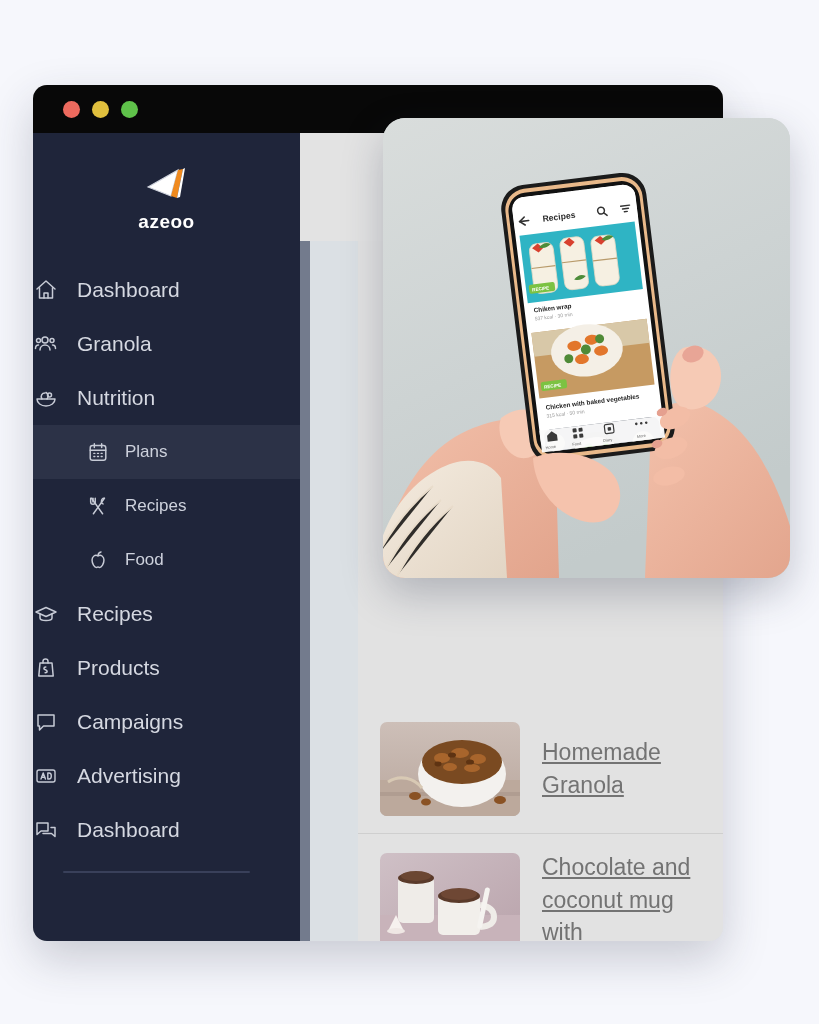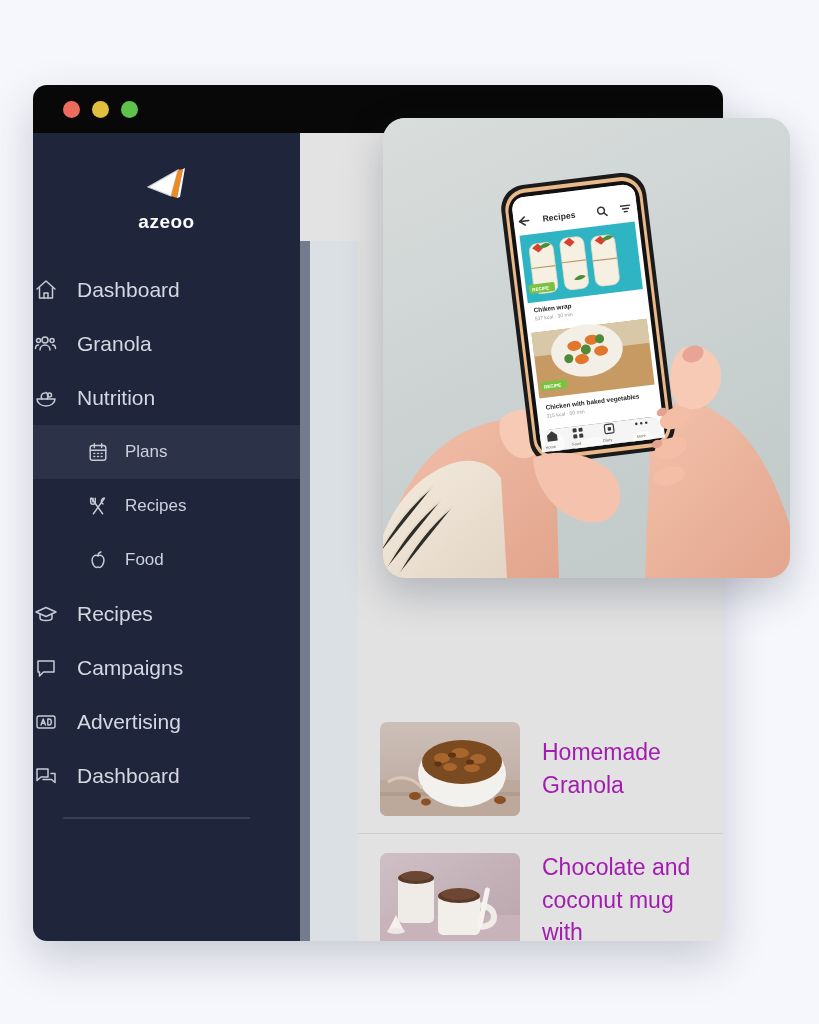--- a/index.html
+++ b/index.html
@@ -148,23 +148,24 @@
   .recipe-thumb {
     width: 140px;
     height: 94px;
     flex: 0 0 140px;
     border-radius: 7px;
     overflow: hidden;
     position: relative;
   }
   .recipe-thumb svg { display: block; width: 100%; height: 100%; }
   .recipe-title {
-    color: #a21caf;
+    color: #737373;
     font-size: 23px;
     line-height: 1.42;
+    text-decoration: underline;
   }
 
   
   #photo-card {
     position: absolute;
     left: 383px;
     top: 118px;
     width: 407px;
     height: 460px;
     border-radius: 22px;
@@ -278,20 +279,30 @@
         <li class="nav-item">
           <span class="nav-ico">
             <svg width="24" height="24" viewBox="0 0 24 24" fill="none" stroke="currentColor" stroke-width="1.5" stroke-linecap="round" stroke-linejoin="round">
               <path d="M2 10l10-4.5L22 10l-10 4.5L2 10z"></path>
               <path d="M6 12v4c0 1.4 2.7 2.5 6 2.5s6-1.1 6-2.5v-4"></path>
             </svg>
           </span>
           <span class="nav-label">Recipes</span>
         </li>
 
+        <li class="nav-item">
+          <span class="nav-ico">
+            <svg width="24" height="24" viewBox="0 0 24 24" fill="none" stroke="currentColor" stroke-width="1.5" stroke-linecap="round" stroke-linejoin="round">
+              <path d="M6 7h12l1.2 13H4.8L6 7z"></path>
+              <path d="M9 7V5.2C9 3.9 10.1 3 11.6 3c1.3 0 2.4.9 2.4 2.2V7"></path>
+              <path d="M11.8 11c-1.1 0-1.9.6-1.9 1.4 0 1.6 3.2 1.2 3.2 2.9 0 .9-.9 1.5-2 1.5"></path>
+            </svg>
+          </span>
+          <span class="nav-label">Products</span>
+        </li>
 
         <li class="nav-item">
           <span class="nav-ico">
             <svg width="24" height="24" viewBox="0 0 24 24" fill="none" stroke="currentColor" stroke-width="1.5" stroke-linecap="round" stroke-linejoin="round">
               <path d="M4 5h16v11H9.5L5.5 20v-4H4V5z"></path>
             </svg>
           </span>
           <span class="nav-label">Campaigns</span>
         </li>
 

